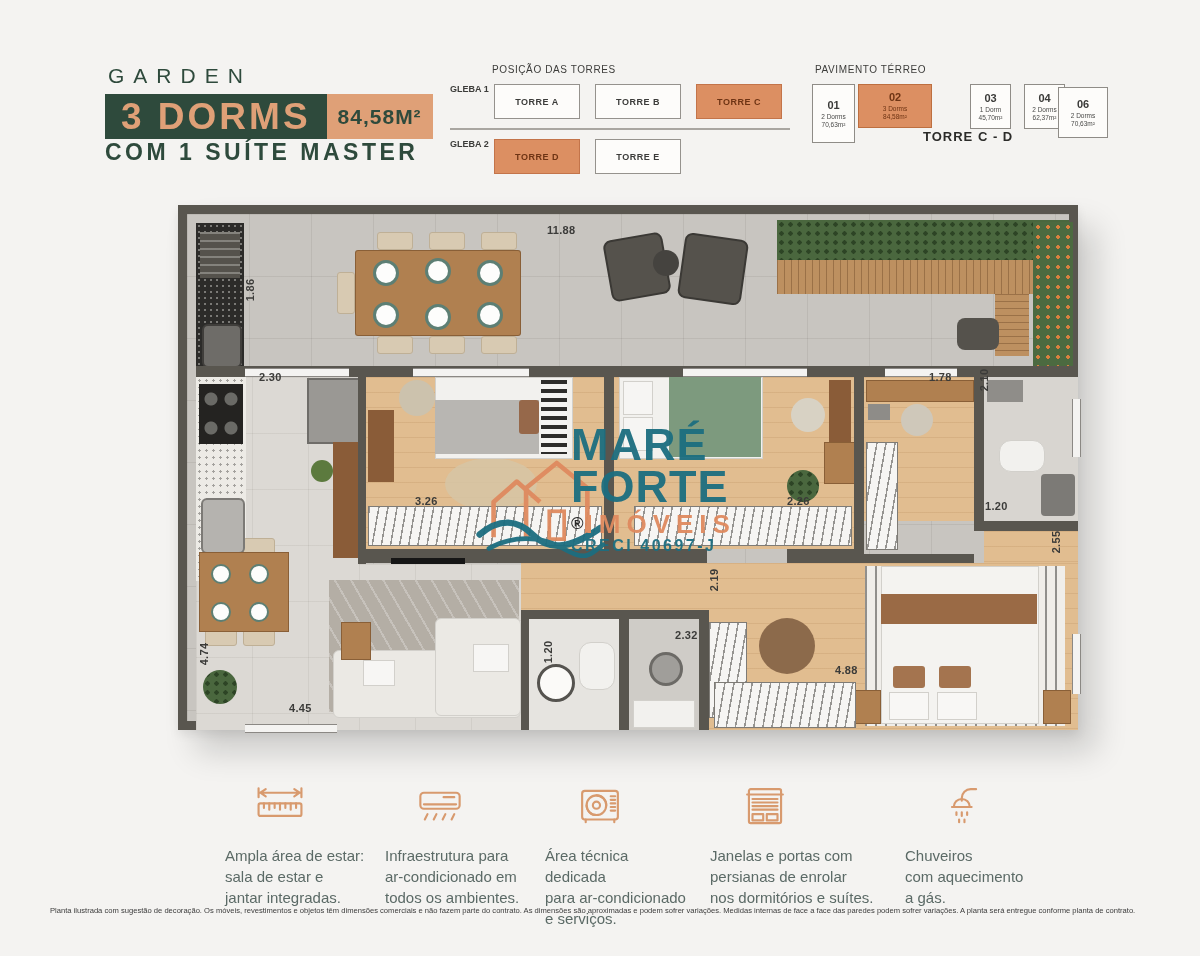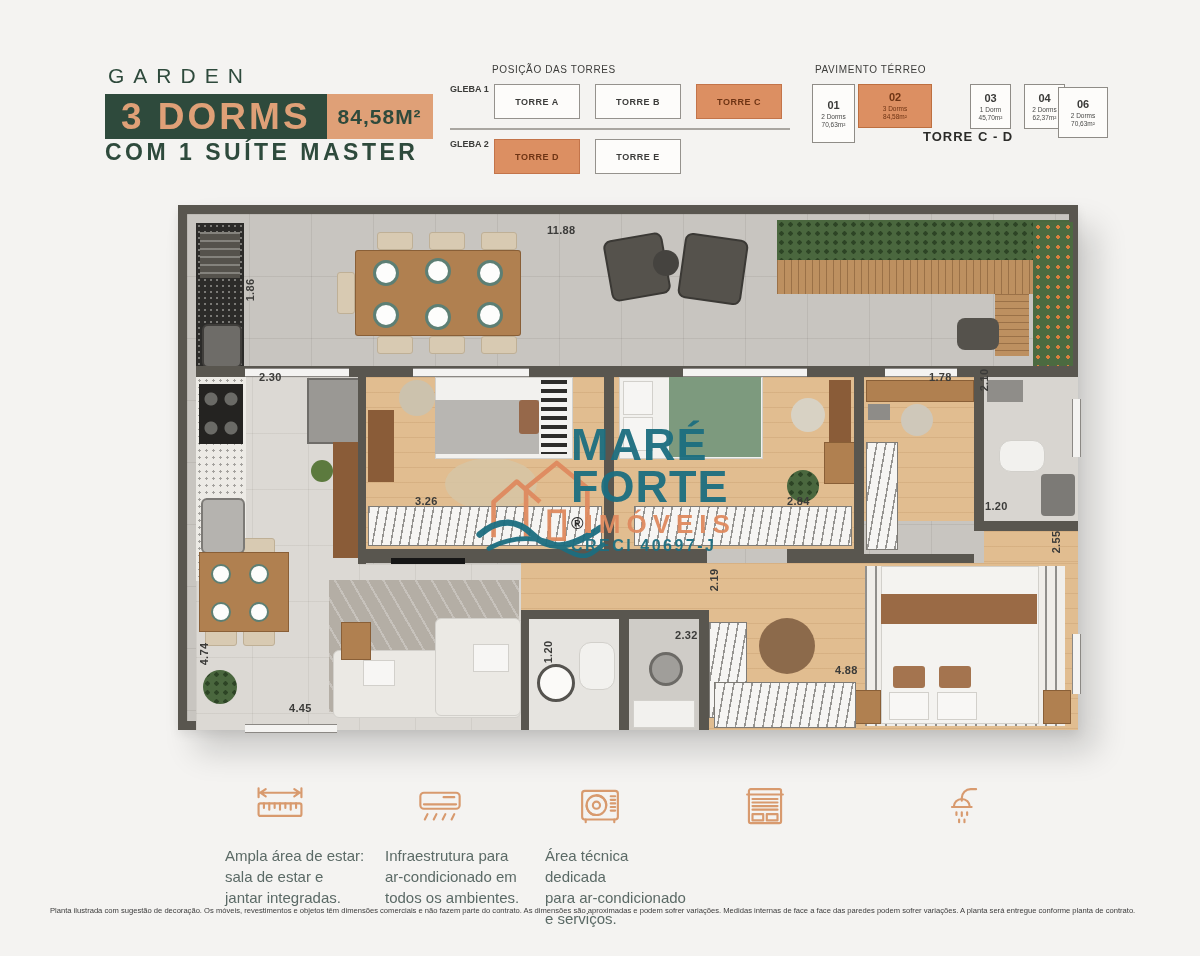--- a/index.html
+++ b/index.html
@@ -306,21 +306,21 @@
         <span class="wm-reg">®</span>
         <span class="wm-imoveis">IMÓVEIS</span>
       </div>
       <div class="wm-creci">CRECI 40697-J</div>
     </div>
   </div>
 <span class="dim" style="left: 360px; top: 10px;">11.88</span>
     <span class="dim vert" style="left: 52px; top: 70px;">1.86</span>
     <span class="dim" style="left: 72px; top: 157px;">2.30</span>
     <span class="dim" style="left: 228px; top: 281px;">3.26</span>
-    <span class="dim" style="left: 600px; top: 281px;">2.84</span>
+    <span class="dim" style="left: 600px; top: 281px;">2.26</span>
     <span class="dim" style="left: 742px; top: 157px;">1.78</span>
     <span class="dim vert" style="left: 786px; top: 160px;">2.10</span>
     <span class="dim" style="left: 798px; top: 286px;">1.20</span>
     <span class="dim vert" style="left: 858px; top: 322px;">2.55</span>
     <span class="dim vert" style="left: 516px; top: 360px;">2.19</span>
     <span class="dim" style="left: 488px; top: 415px;">2.32</span>
     <span class="dim vert" style="left: 350px; top: 432px;">1.20</span>
     <span class="dim" style="left: 648px; top: 450px;">4.88</span>
     <span class="dim vert" style="left: 6px; top: 434px;">4.74</span>
     <span class="dim" style="left: 102px; top: 488px;">4.45</span>
@@ -367,24 +367,34 @@
       </div>
     </div>
     <div class="feat">
       <div class="feat-icon"><svg width="50" height="46" viewBox="0 0 56 48" fill="none" stroke="#d89a6e" stroke-width="2.4" stroke-linecap="round" stroke-linejoin="round">
           <rect x="10" y="4" width="36" height="38" rx="2"></rect>
           <path d="M8 10 h40"></path>
           <path d="M14 15 h28 M14 19 h28 M14 23 h28 M14 27 h28"></path>
           <rect x="14" y="32" width="12" height="7"></rect>
           <rect x="30" y="32" width="12" height="7"></rect>
         </svg></div>
+      <div class="feat-text">
+        <div class="feat-line">Janelas e portas com</div>
+        <div class="feat-line">persianas de enrolar</div>
+        <div class="feat-line">nos dormitórios e suítes.</div>
+      </div>
     </div>
     <div class="feat">
       <div class="feat-icon"><svg width="50" height="46" viewBox="0 0 56 48" fill="none" stroke="#d89a6e" stroke-width="2.4" stroke-linecap="round" stroke-linejoin="round">
           <path d="M46 4 h-6 a10 10 0 0 0 -10 10 v3"></path>
           <path d="M21 24 a9 9 0 0 1 18 0 z"></path>
           <path d="M19 24 h22"></path>
           <path d="M24 30 v3 M30 30 v4 M36 30 v3 M27 38 v3 M33 38 v3"></path>
         </svg></div>
+      <div class="feat-text">
+        <div class="feat-line">Chuveiros</div>
+        <div class="feat-line">com aquecimento</div>
+        <div class="feat-line">a gás.</div>
+      </div>
     </div>
   </div>
 
 <div class="disclaimer">Planta ilustrada com sugestão de decoração. Os móveis, revestimentos e objetos têm dimensões comerciais e não fazem parte do contrato. As dimensões são aproximadas e podem sofrer variações. Medidas internas de face a face das paredes podem sofrer variações. A planta será entregue conforme planta de contrato.</div>
 
 </body></html>

